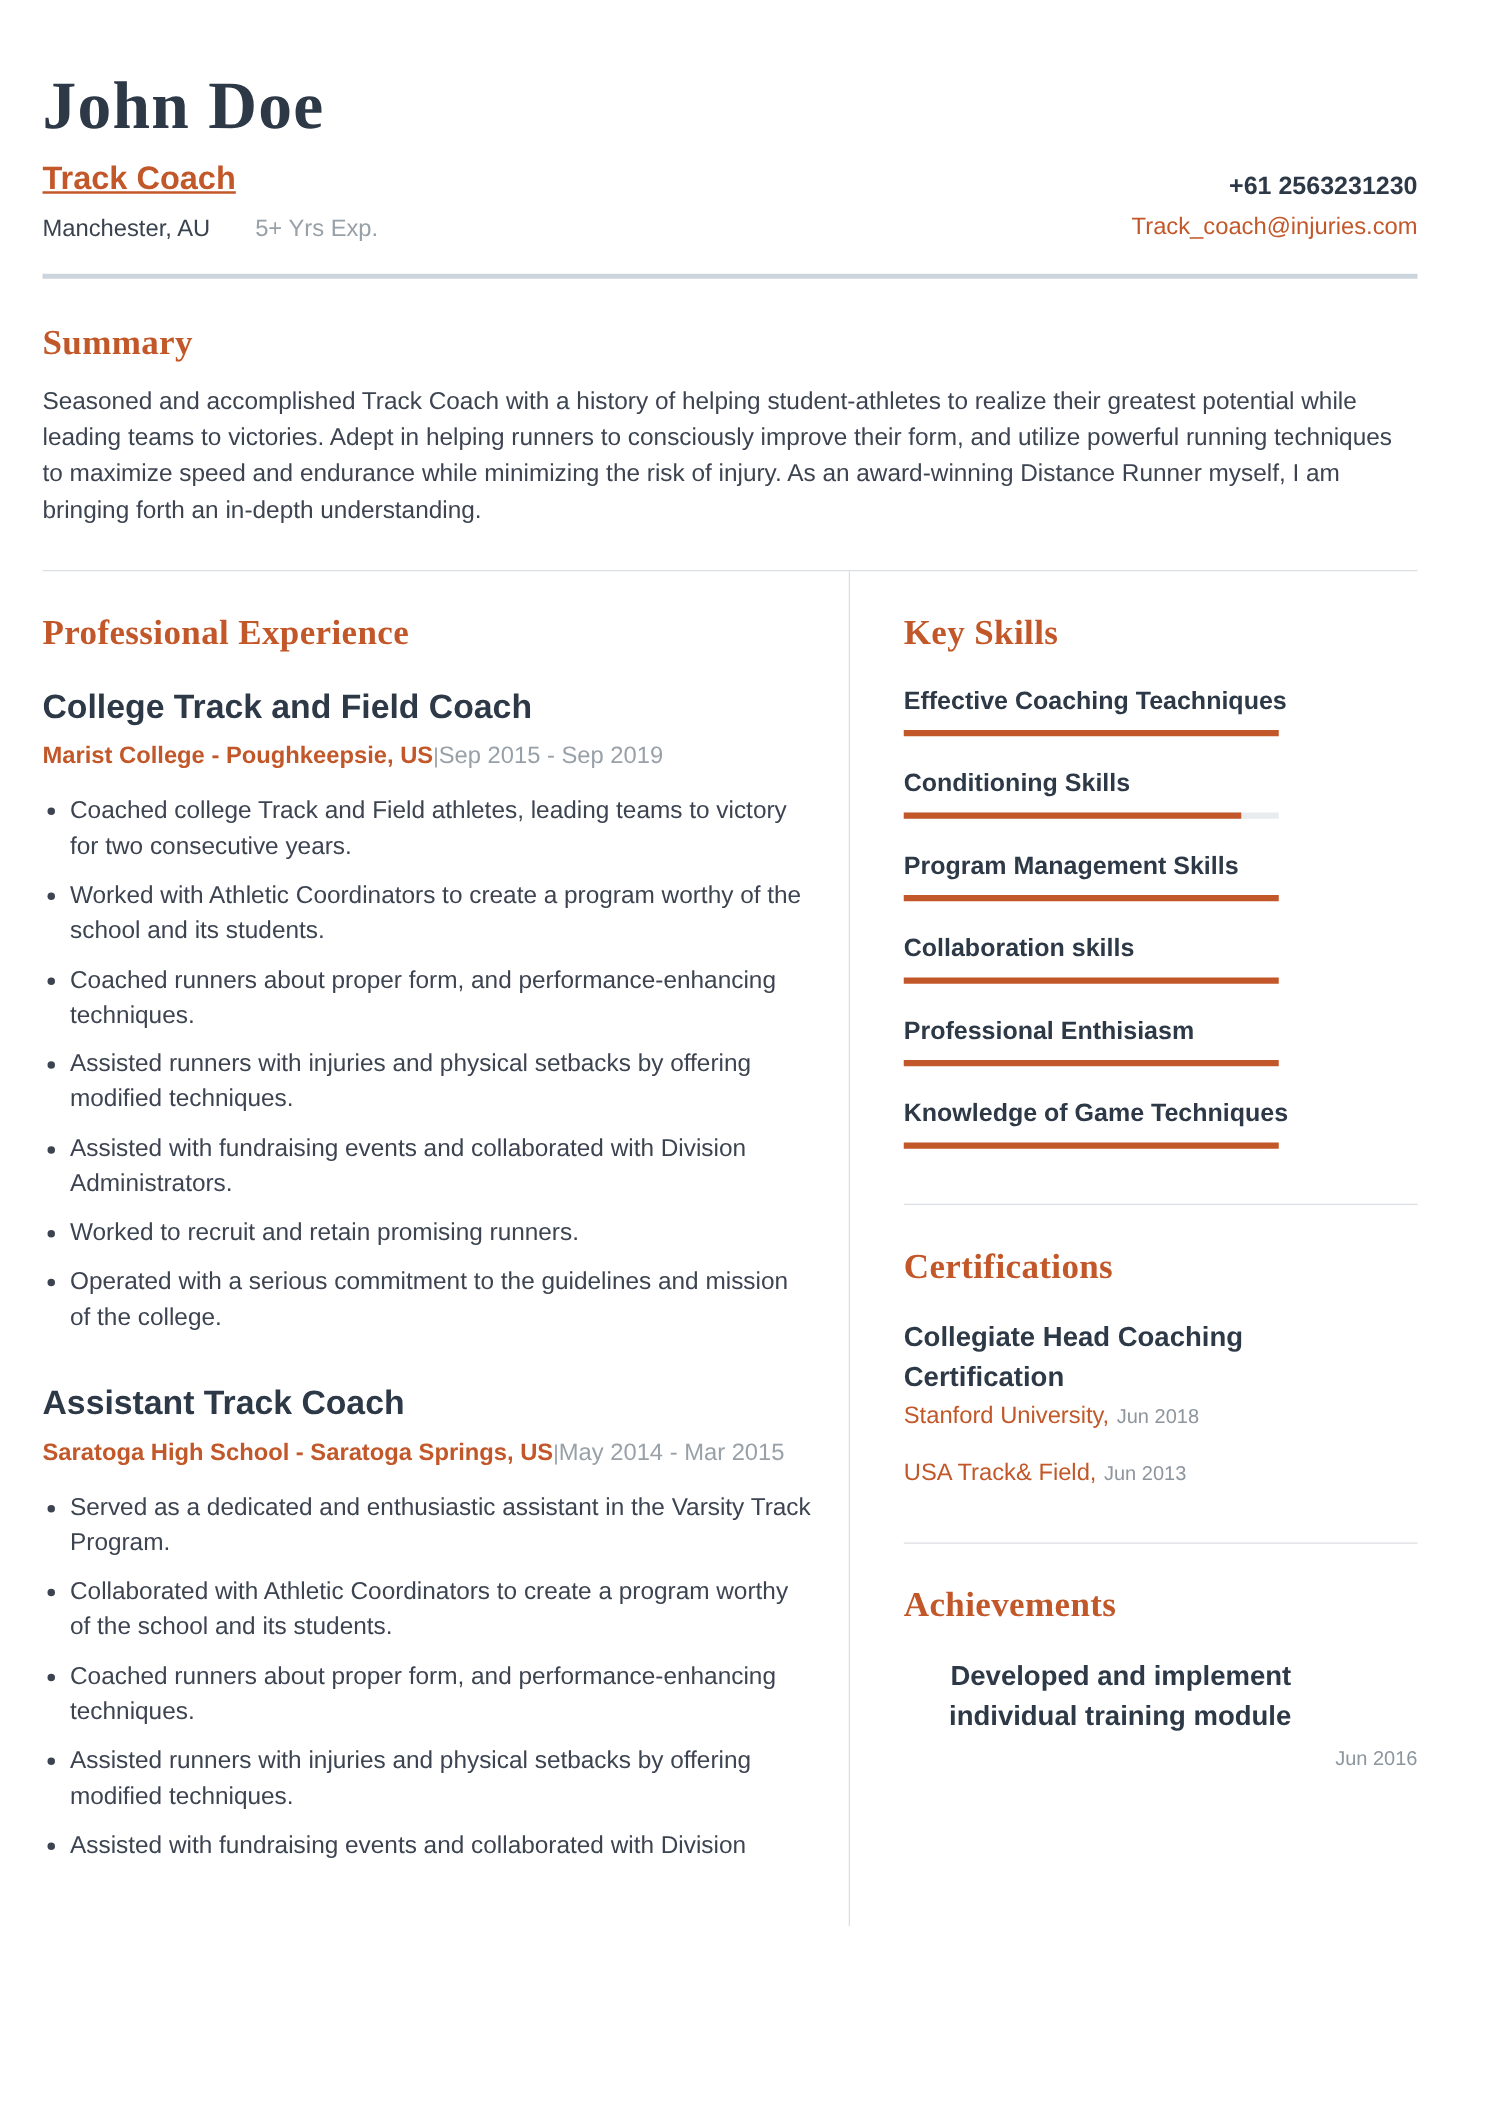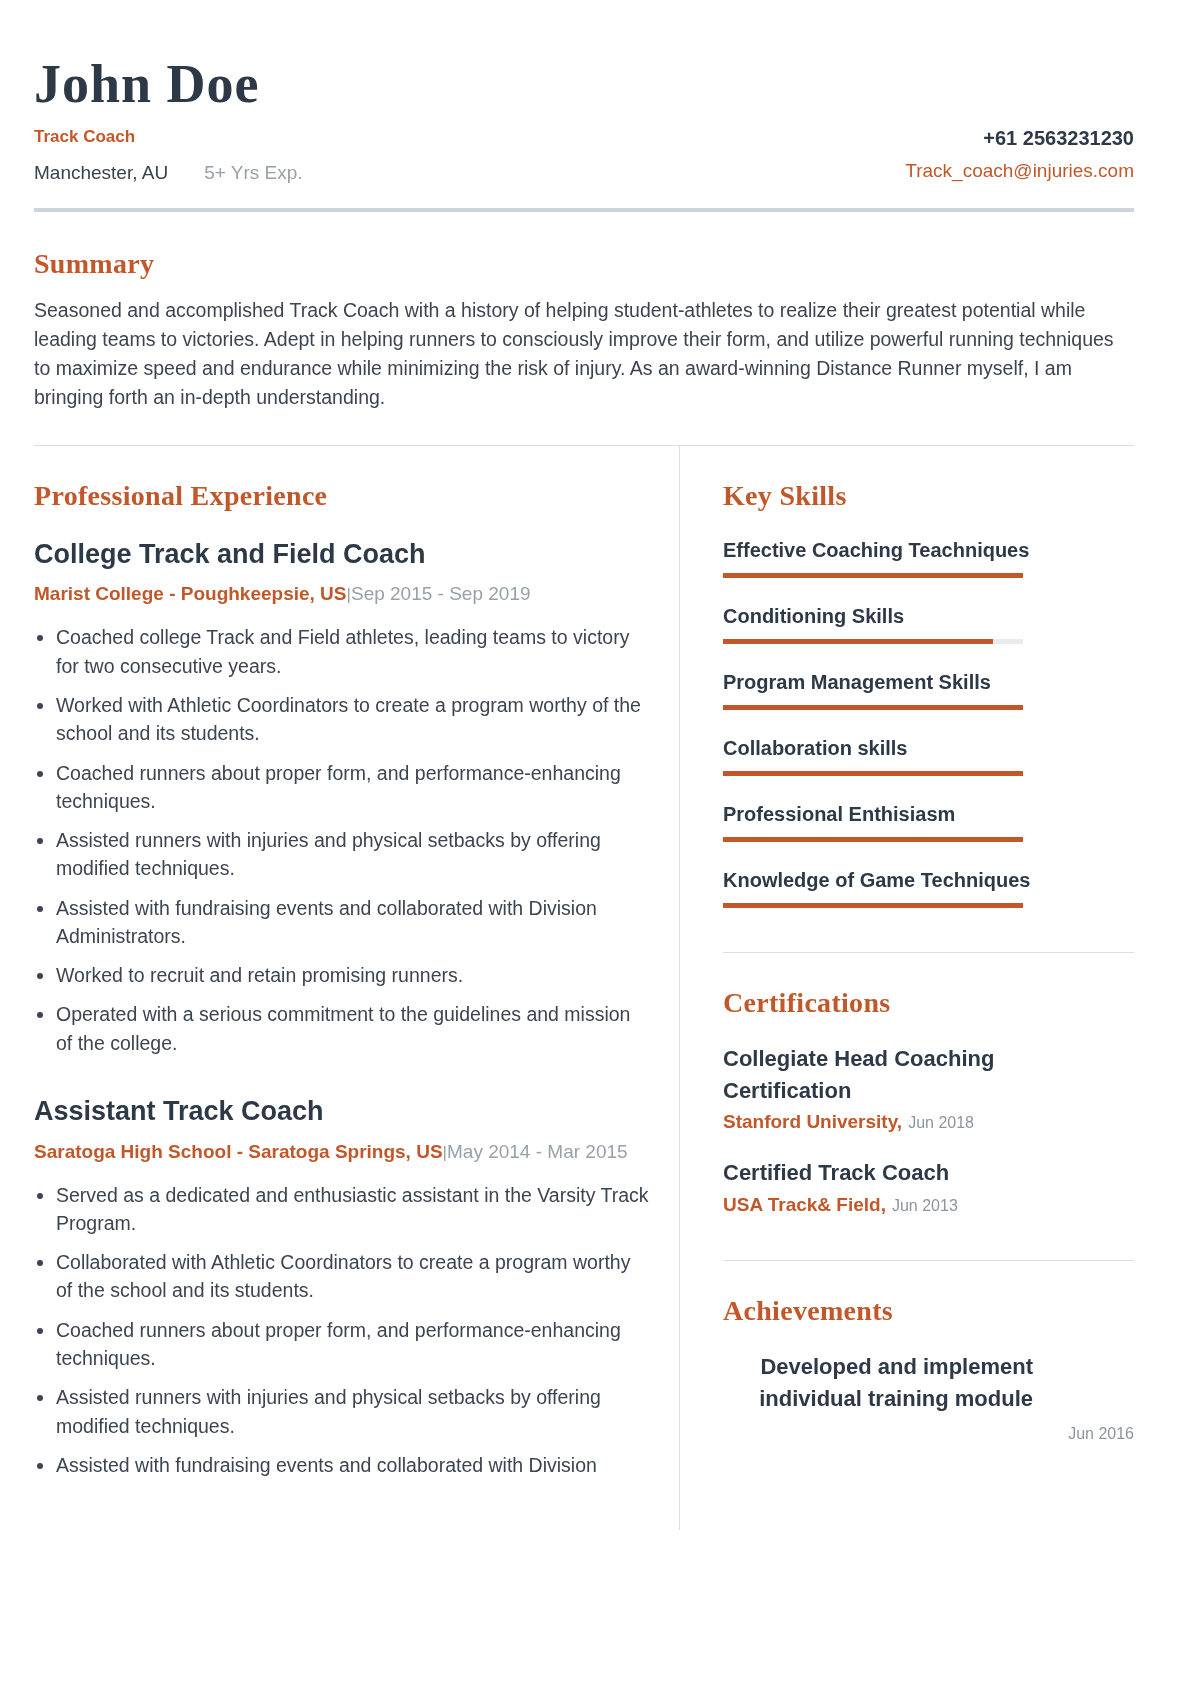--- a/index.html
+++ b/index.html
@@ -21,21 +21,21 @@
     padding:44px 57px 0 34px;
     overflow:hidden;
   }
   
   .header{display:flex;justify-content:space-between;align-items:flex-end;}
   .name{
     font-family:"Liberation Serif",serif;
     font-size:54px;font-weight:700;color:var(--dark);
     line-height:1.05;letter-spacing:1px;
   }
-  .job-title-main{margin-top:14px;color:var(--accent);font-size:17px;font-weight:700;}
+  .job-title-main{margin-top:14px;color:var(--accent);font-size:26px;font-weight:700;text-decoration:underline;}
   .meta-row{margin-top:15px;font-size:19px;color:#39424e;display:flex;gap:36px;align-items:baseline;}
   .meta-gray{color:var(--muted);}
   .header-right{text-align:right;padding-bottom:2px;}
   .phone{font-size:20px;font-weight:700;color:var(--dark);}
   .email{display:block;margin-top:10px;font-size:19px;color:var(--accent);text-decoration:none;cursor:pointer;}
   
   .rule-thick{margin-top:24px;height:4px;background:#cdd5dc;}
   .rule-thin{margin-top:32px;border-top:1px solid var(--rule);}
   .side-rule{margin-top:44px;border-top:1px solid var(--rule);}
   
@@ -65,21 +65,21 @@
   .skills-list{margin-top:4px;}
   .skill{margin-top:27px;}
   .skill-label{font-size:20px;font-weight:700;color:var(--dark);}
   .skill-track{margin-top:11px;width:300px;height:5px;background:#e9ebee;}
   .skill-fill{height:100%;background:var(--accent);}
   
   .side-section-heading{margin-top:34px;}
   .cert{margin-top:24px;}
   .cert-title{font-size:22px;font-weight:700;color:var(--dark);line-height:1.45;max-width:340px;}
   .cert-meta{margin-top:5px;}
-  .cert-issuer{color:var(--accent);font-size:19px;font-weight:bold;}
+  .cert-issuer{color:var(--accent);font-size:19px;}
   .cert-date{color:#8d959d;font-size:16px;margin-left:6px;}
   .ach{margin-top:24px;text-align:right;}
   .ach-title{font-size:22px;font-weight:700;color:var(--dark);line-height:1.45;max-width:310px;}
   .ach-date{margin-top:10px;color:#8d959d;font-size:16px;}
 </style>
 </head>
 <body>
 
 <div class="page">
 
@@ -190,21 +190,20 @@
 
       <div class="side-rule"></div>
 
       <h2 class="section-heading side-section-heading">Certifications</h2>
       <div id="certs-list">
           <div class="cert">
             <div class="cert-title">Collegiate Head Coaching Certification</div>
             <div class="cert-meta"><span class="cert-issuer">Stanford University,</span><span class="cert-date">Jun 2018</span></div>
           </div>
           <div class="cert">
-            <div class="cert-title">Certified Track Coach</div>
             <div class="cert-meta"><span class="cert-issuer">USA Track&amp; Field,</span><span class="cert-date">Jun 2013</span></div>
           </div>
         </div>
 
       <div class="side-rule"></div>
 
       <h2 class="section-heading side-section-heading">Achievements</h2>
       <div id="ach-list">
           <div class="ach">
             <div class="ach-title">Developed and implement individual training module</div>

